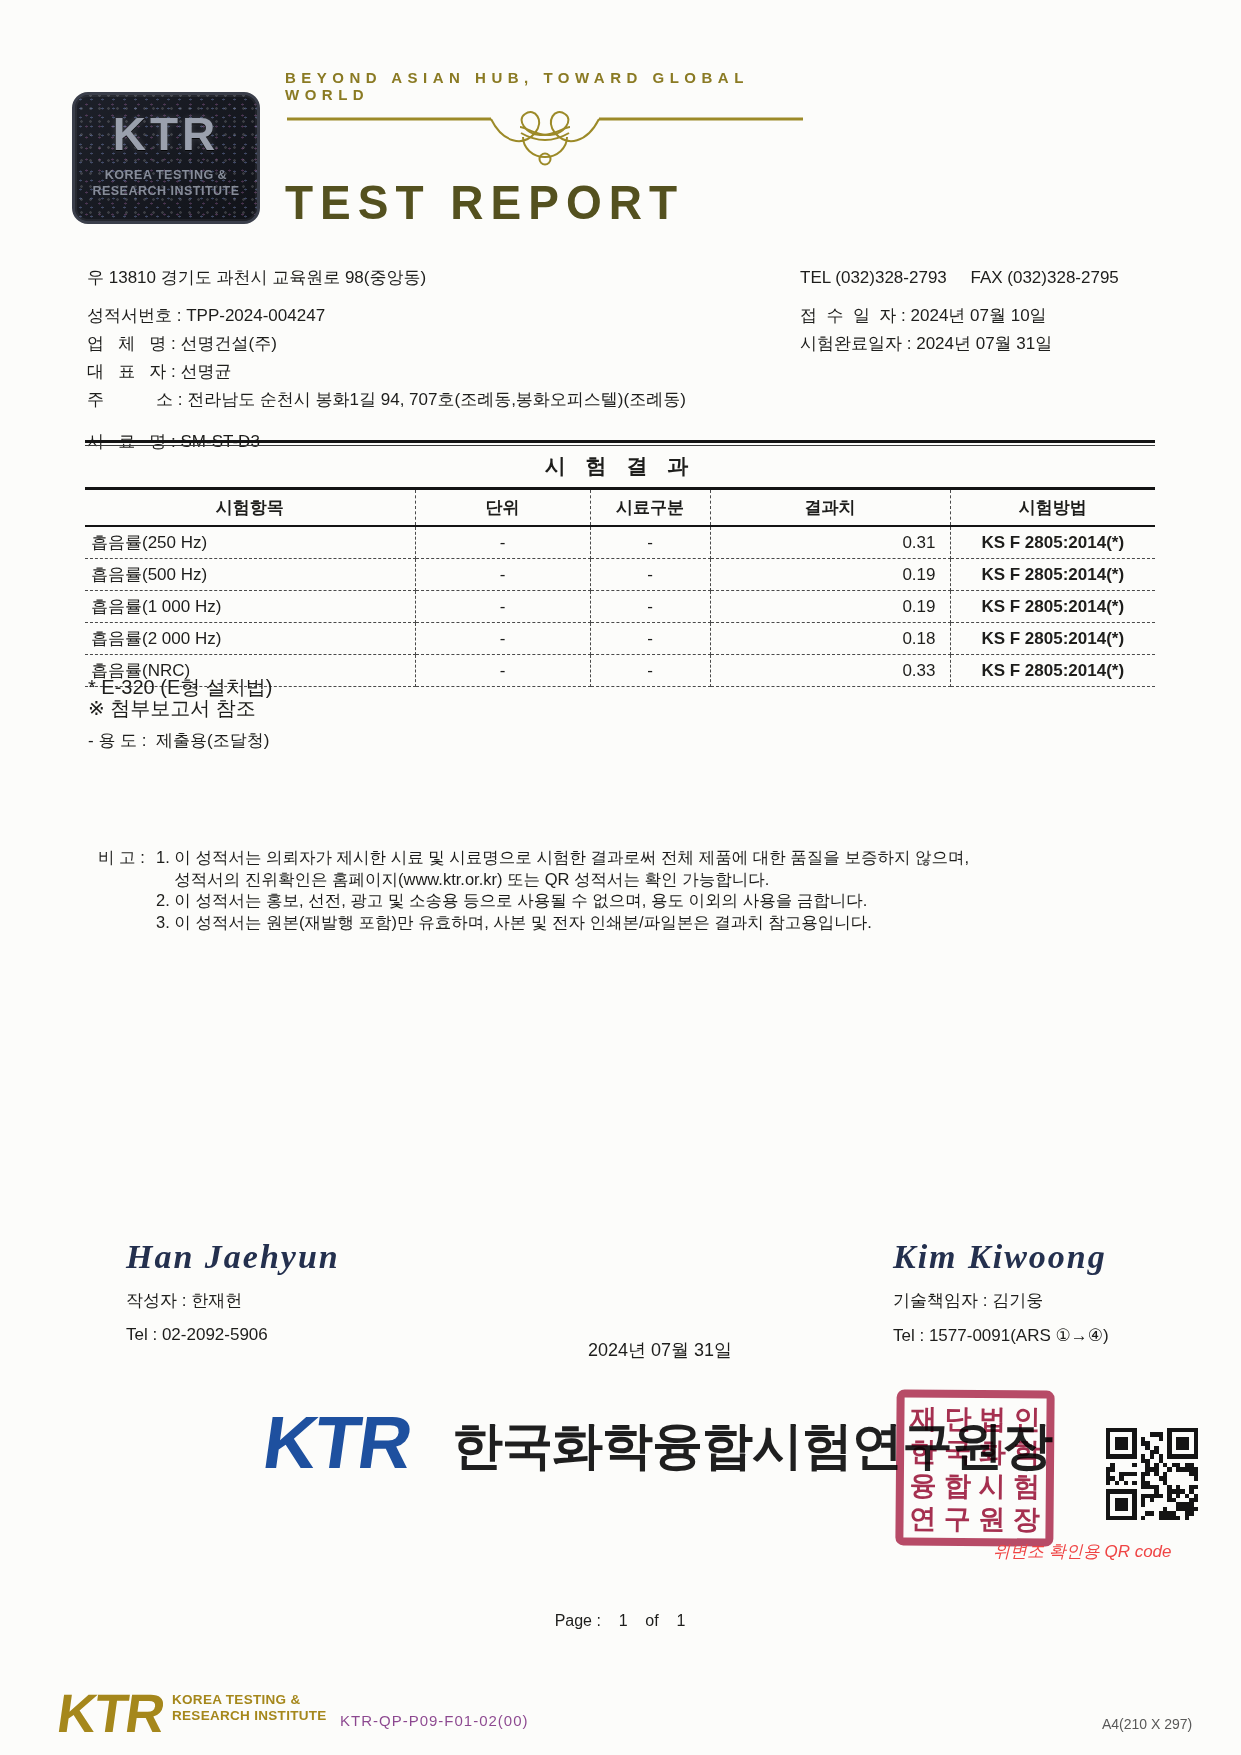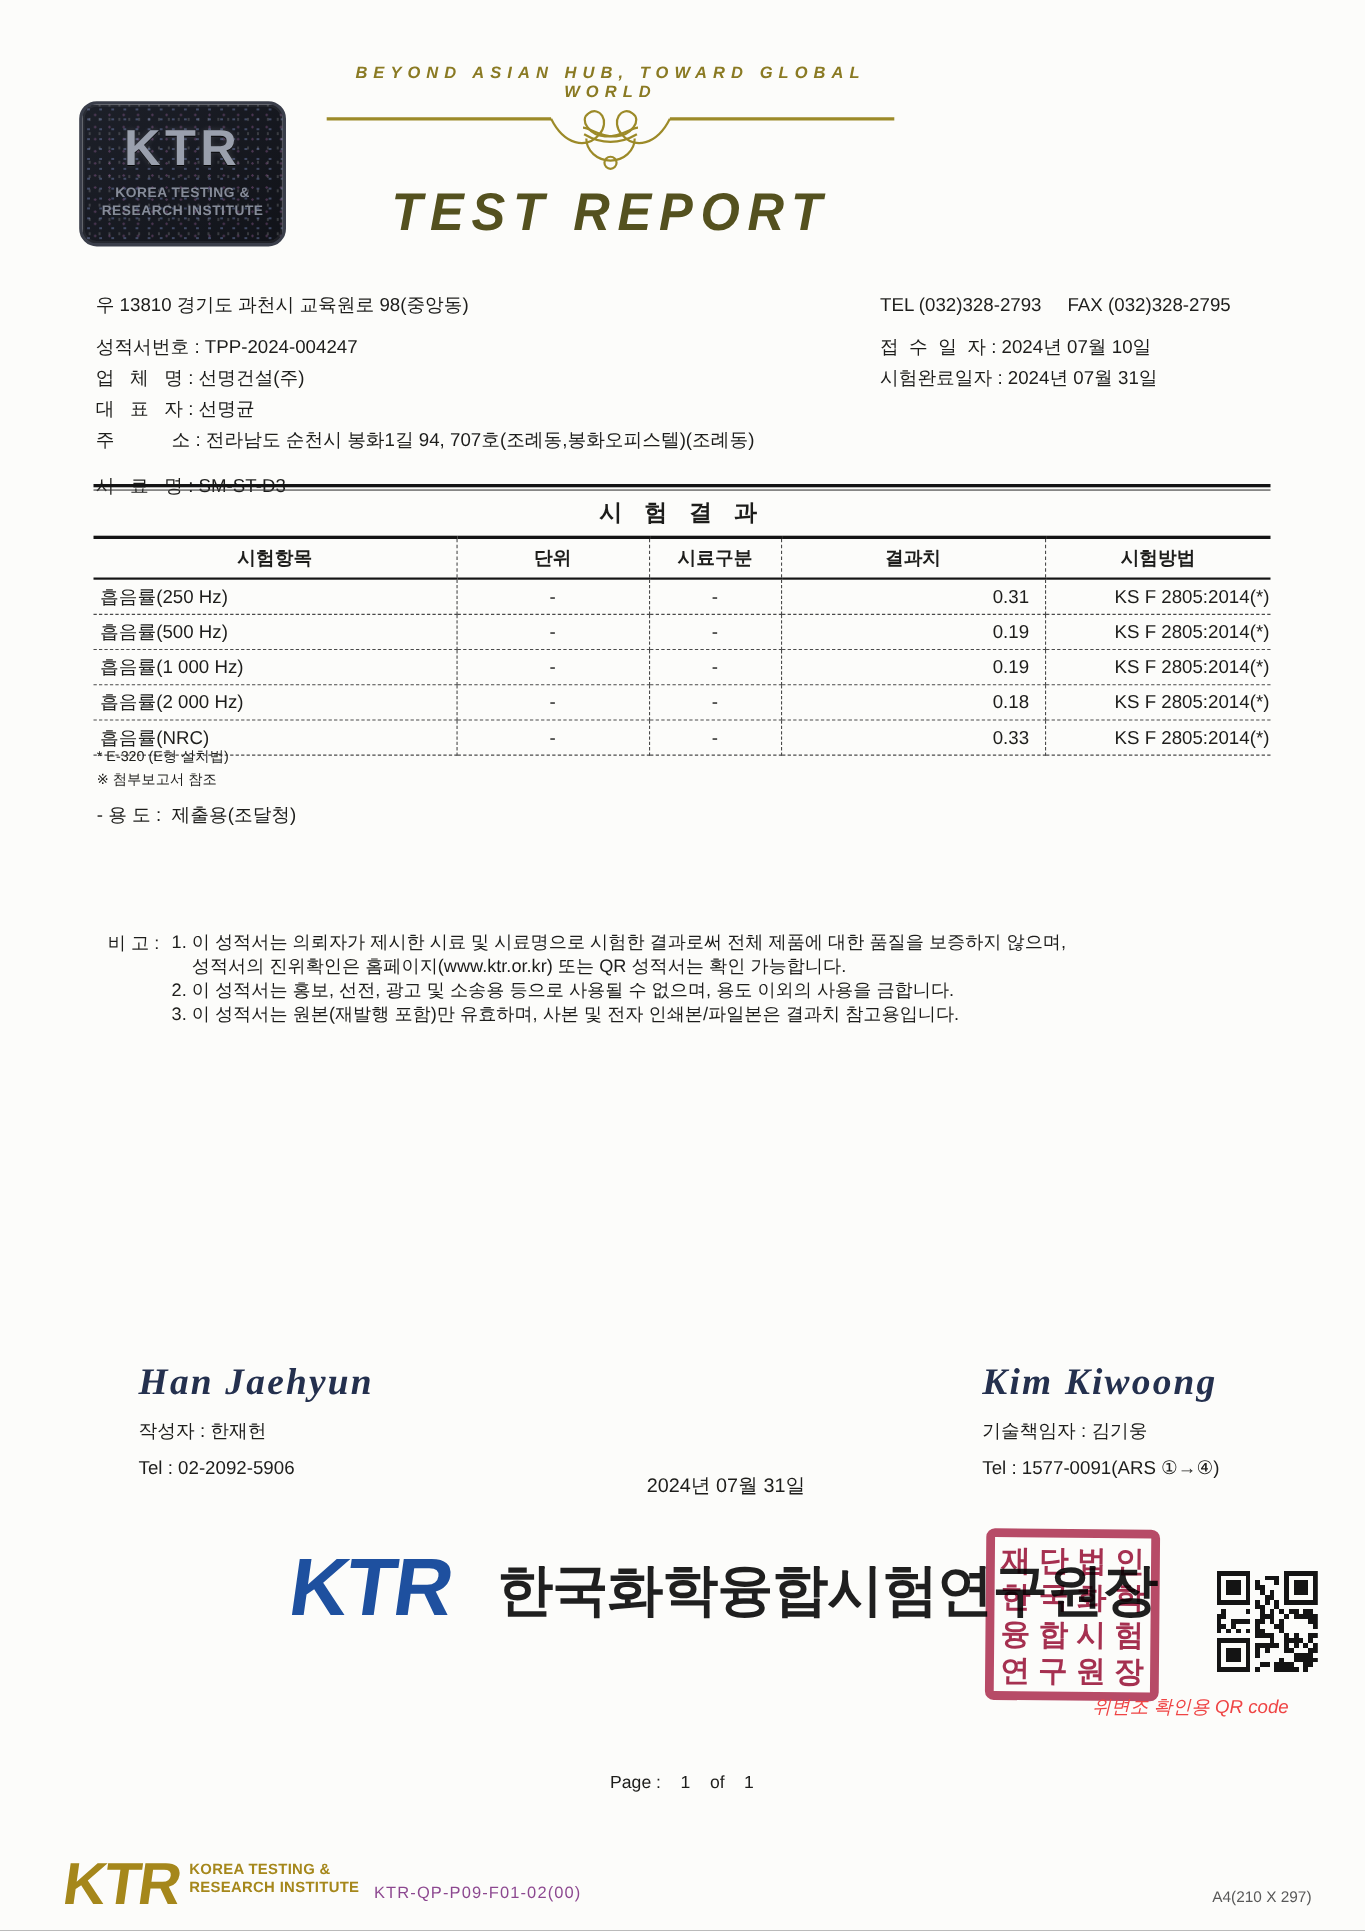--- a/index.html
+++ b/index.html
@@ -21,44 +21,44 @@
       radial-gradient(rgba(255,255,255,.16) 1px, transparent 1.3px) 2px 7px/9px 13px,
       linear-gradient(135deg,#1d2029,#111319);
     box-shadow:inset 0 0 0 2px rgba(255,255,255,.06);
     text-align:center;
   }
   .badge-logo{margin-top:12px;font-size:46px;font-weight:bold;letter-spacing:4px;color:#9aa0ad;
     text-shadow:0 1px 0 rgba(0,0,0,.8),0 0 6px rgba(255,255,255,.15);}
   .badge-sub{margin-top:6px;font-size:12.5px;font-weight:bold;line-height:16px;color:#868c99;letter-spacing:.5px;}
 
   
-  .hdr{left:285px;top:58px;width:540px;text-align:center;font-style:italic;}
+  .hdr{left:285px;top:69px;width:540px;text-align:left;}
   .tagline{font-size:15px;font-weight:bold;letter-spacing:5.5px;color:#8a7a23;}
   .flourish{margin-top:6px;}
   .report-title{margin-top:2px;font-size:46px;font-weight:bold;letter-spacing:7px;color:#54511f;transform:scaleY(1.05);}
 
   
   .body-text{font-size:17px;margin-top:26px;}
   .lbl{white-space:pre;}
   .info-row{height:28px;}
 
   
   .rule1{left:85px;top:440px;width:1070px;height:3px;background:#141414;}
   .rule2{left:85px;top:445px;width:1070px;height:1px;background:#3a3a3a;}
   .results-title{left:85px;top:452px;width:1070px;text-align:center;font-size:21px;font-weight:bold;letter-spacing:7px;}
   table.results{position:absolute;left:85px;top:487px;width:1070px;border-collapse:collapse;table-layout:fixed;font-size:17px;}
   table.results th{border-top:3px solid #141414;border-bottom:2px solid #141414;font-weight:bold;height:33px;text-align:center;}
   table.results td{height:29px;border-bottom:1.5px dashed #4a4a4a;}
   table.results th:not(:last-child),table.results td:not(:last-child){border-right:1.5px dashed #4a4a4a;}
   td.c0{text-align:left;padding-left:6px;}
   td.c1,td.c2{text-align:center;}
   td.c3{text-align:right;padding-right:14px;}
-  td.c4{text-align:right;}
-
-  .footnotes{left:88px;top:677px;font-size:13px;line-height:21px;}
+  td.c4{text-align:center;font-weight:bold;}
+
+  .footnotes{left:88px;top:677px;font-size:20px;line-height:21px;}
   .usage{left:88px;top:729px;font-size:17px;}
 
   
   .remarks{left:98px;top:847px;display:flex;font-size:16.5px;}
   .remarks .rlabel{width:58px;white-space:pre;}
   .remark-line{white-space:pre;line-height:21.5px;}
 
   
   .sig-name{font-family:"Liberation Serif","DejaVu Serif",serif;font-style:italic;font-weight:bold;
     font-size:34px;color:#24304e;letter-spacing:2px;}

